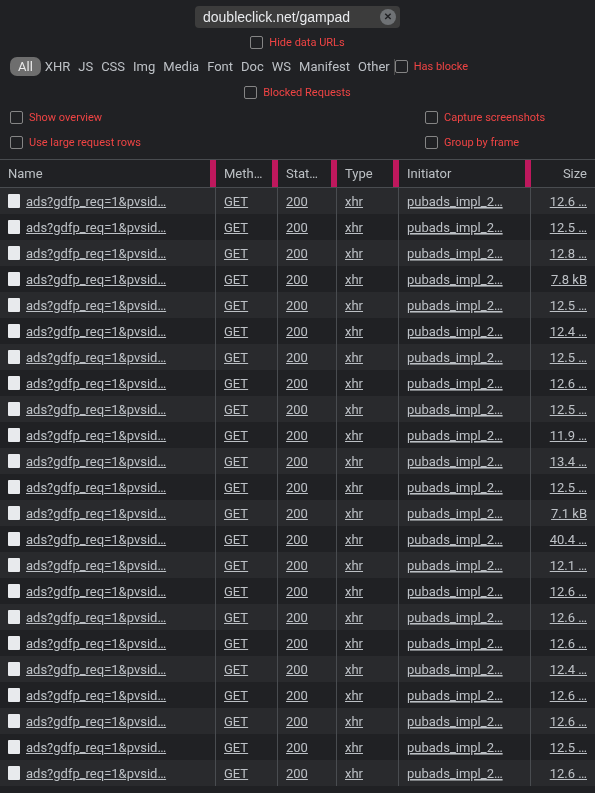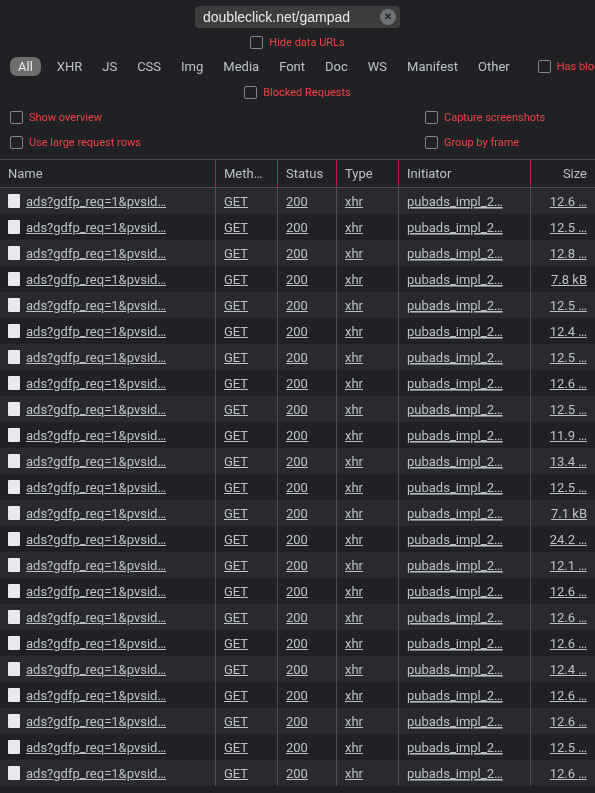--- a/index.html
+++ b/index.html
@@ -68,21 +68,20 @@
     flex-shrink: 0;
   }
   .checkbox-label {
     color: #ef4444;
     font-size: 11px;
     white-space: nowrap;
   }
   .type-filters {
     display: flex;
     align-items: center;
-    gap: 12px;
     padding: 6px 4px;
   }
   .type-filter {
     color: #bdc1c6;
     font-size: 13px;
     cursor: pointer;
     padding: 2px 4px;
     border-radius: 7px;
   }
   .type-filter.active {
@@ -115,21 +114,21 @@
   .table-header {
     display: flex;
     border-bottom: 1px solid #494c50;
     background: #202124;
   }
   .th {
     padding: 6px 8px;
     font-size: 13px;
     font-weight: 400;
     color: #bcc0c4;
-    border-right: 1px solid #be185d;
+    border-right: 6px solid #be185d;
     overflow: hidden;
     white-space: nowrap;
     text-overflow: ellipsis;
   }
   .th:last-child { border-right: none; }
   .col-name { width: 216px; }
   .col-method { width: 62px; }
   .col-status { width: 59px; }
   .col-type { width: 62px; }
   .col-initiator { width: 132px; }
@@ -426,21 +425,21 @@
         <div class="td col-name name-cell">
           <div class="doc-icon"></div>
           <span>ads?gdfp_req=1&amp;pvsid…</span>
         </div>
         <div class="td col-method">GET</div>
         <div class="td col-status">200</div>
         <div class="td col-type">xhr</div>
         <div class="td col-initiator">
           <span class="initiator-link">pubads_impl_2…</span>
         </div>
-        <div class="td col-size size-cell">24.2 …</div>
+        <div class="td col-size size-cell">40.4 …</div>
       </div>
       <div class="tr odd">
         <div class="td col-name name-cell">
           <div class="doc-icon"></div>
           <span>ads?gdfp_req=1&amp;pvsid…</span>
         </div>
         <div class="td col-method">GET</div>
         <div class="td col-status">200</div>
         <div class="td col-type">xhr</div>
         <div class="td col-initiator">

